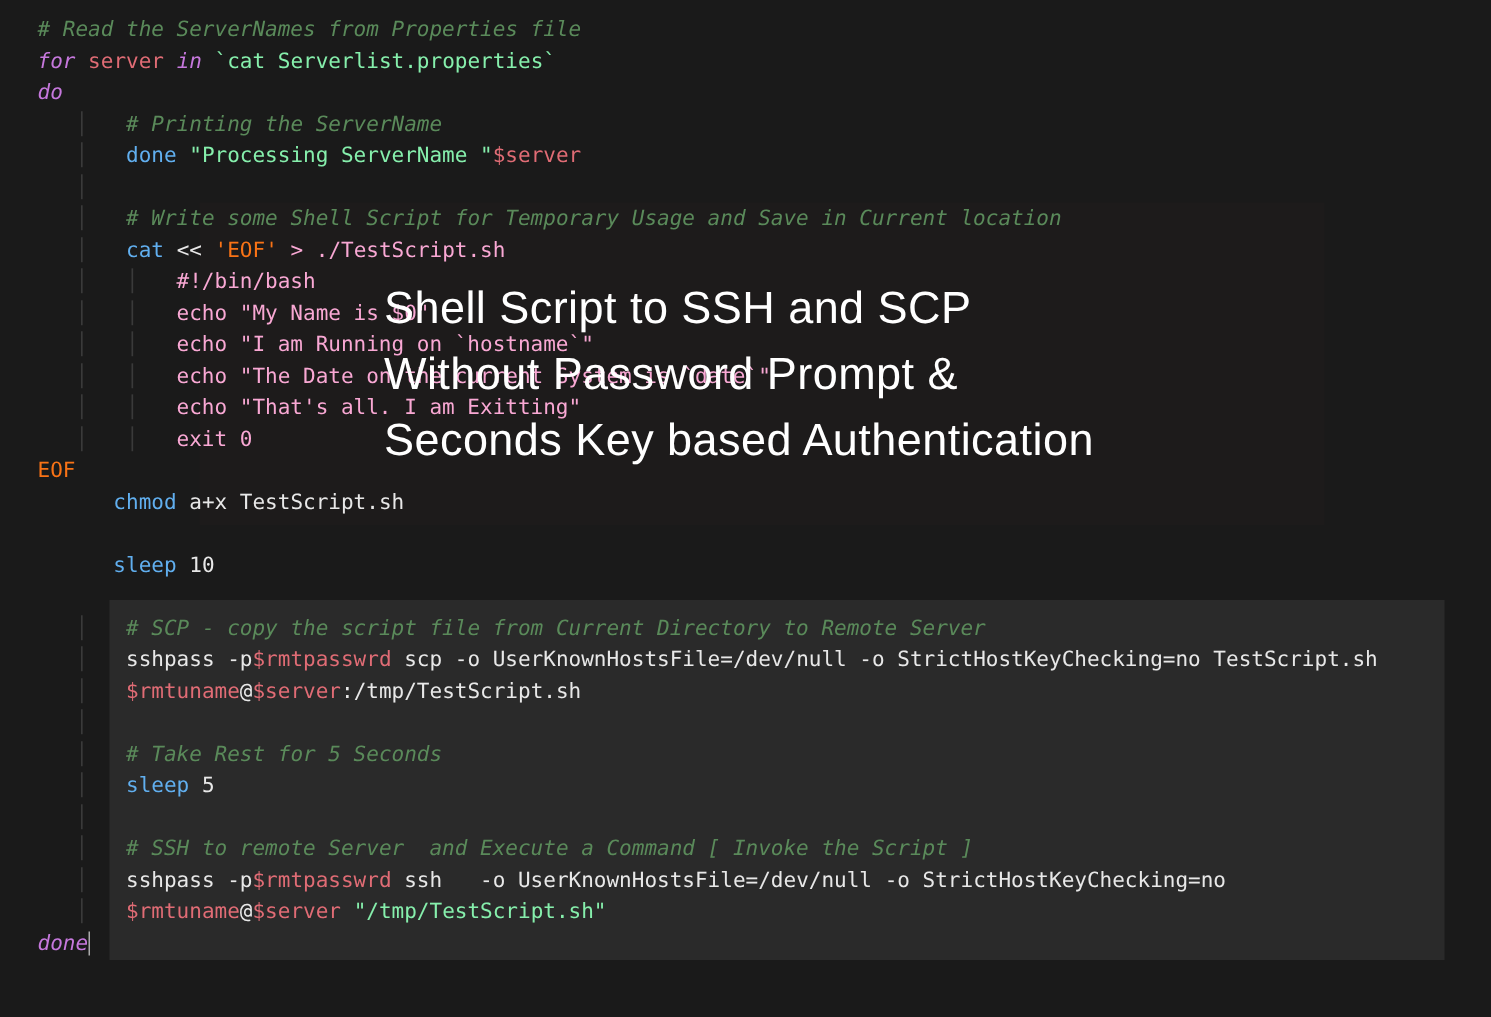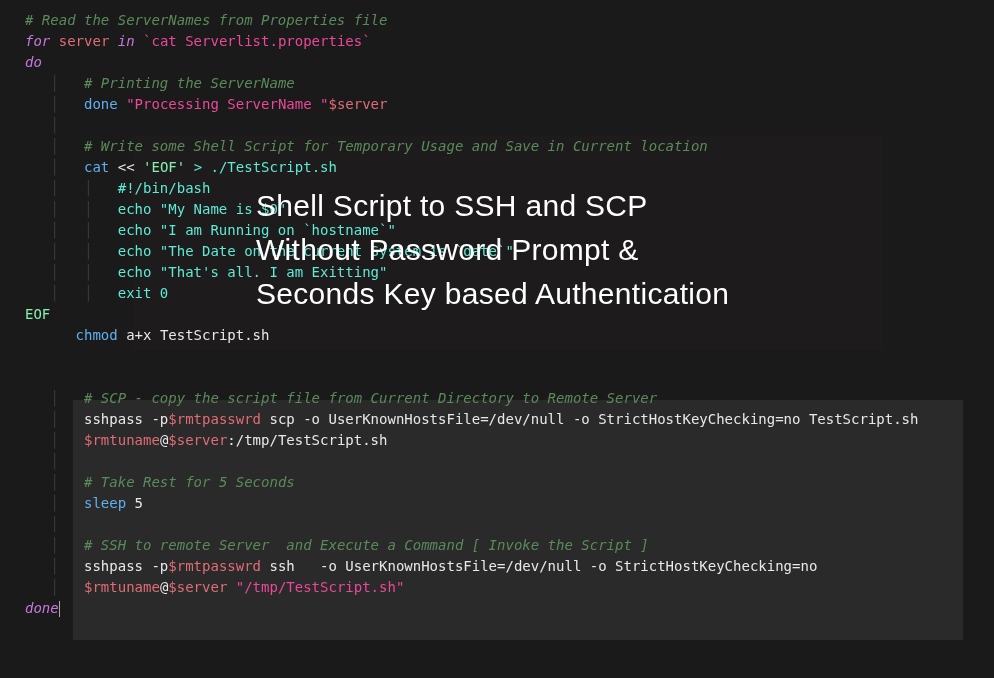--- a/index.html
+++ b/index.html
@@ -12,27 +12,27 @@
       width: 994px;
       height: 678px;
       overflow: hidden;
       position: relative;
       padding: 10px 0 10px 25px;
     }
     .line { white-space: pre; }
     .comment { color: #5a8a5a; font-style: italic; }
     .keyword { color: #c678dd; font-style: italic; }
     .var { color: #e06c75; }
-    .string { color: #ec4899; }
+    .string { color: #86efac; }
     .cmd { color: #61afef; }
     .white { color: #e8e8e8; }
     .varref { color: #e06c75; }
     .at { color: #e8e8e8; }
-    .heredoc { color: #86efac; }
-    .heredoc-body { color: #5eead4; }
+    .heredoc { color: #f97316; }
+    .heredoc-body { color: #f9a8d4; }
     .dim-block {
       background: rgba(35, 30, 30, 0.4);
       position: absolute;
       z-index: 1;
     }
     .highlight-block {
       background: #2a2a2a;
       position: absolute;
       z-index: 1;
     }
@@ -86,20 +86,21 @@
   <div class="line"><span class="guide">   │   </span><span class="cmd">cat</span> <span class="white">&lt;&lt;</span> <span class="heredoc">'EOF'</span> <span class="heredoc-body">&gt; ./TestScript.sh</span></div>
   <div class="line"><span class="guide">   │   │   </span><span class="heredoc-body">#!/bin/bash</span></div>
   <div class="line"><span class="guide">   │   │   </span><span class="heredoc-body">echo "My Name is $0"</span></div>
   <div class="line"><span class="guide">   │   │   </span><span class="heredoc-body">echo "I am Running on `hostname`"</span></div>
   <div class="line"><span class="guide">   │   │   </span><span class="heredoc-body">echo "The Date on the current System is `date`"</span></div>
   <div class="line"><span class="guide">   │   │   </span><span class="heredoc-body">echo "That's all. I am Exitting"</span></div>
   <div class="line"><span class="guide">   │   │   </span><span class="heredoc-body">exit 0</span></div>
   <div class="line pad1"><span class="heredoc">EOF</span></div>
   <div class="line"><span class="guide">      </span><span class="cmd">chmod</span> <span class="white">a+x TestScript.sh</span></div>
   <div class="line"><span class="guide">      </span></div>
+  <div class="line"><span class="guide">      </span><span class="cmd">sleep</span> <span class="white">10</span></div>
   <div class="line"><span class="guide">      </span></div>
   <div class="line"><span class="guide">   │   </span><span class="comment"># SCP - copy the script file from Current Directory to Remote Server</span></div>
   <div class="line"><span class="guide">   │   </span><span class="white">sshpass -p</span><span class="varref">$rmtpasswrd</span><span class="white"> scp -o UserKnownHostsFile=/dev/null -o StrictHostKeyChecking=no TestScript.sh</span></div>
   <div class="line"><span class="guide">   │   </span><span class="varref">$rmtuname</span><span class="at">@</span><span class="varref">$server</span><span class="white">:/tmp/TestScript.sh</span></div>
   <div class="line"><span class="guide">   │   </span></div>
   <div class="line"><span class="guide">   │   </span><span class="comment"># Take Rest for 5 Seconds</span></div>
   <div class="line"><span class="guide">   │   </span><span class="cmd">sleep</span> <span class="white">5</span></div>
   <div class="line"><span class="guide">   │   </span></div>
   <div class="line"><span class="guide">   │   </span><span class="comment"># SSH to remote Server  and Execute a Command [ Invoke the Script ]</span></div>
   <div class="line"><span class="guide">   │   </span><span class="white">sshpass -p</span><span class="varref">$rmtpasswrd</span><span class="white"> ssh   -o UserKnownHostsFile=/dev/null -o StrictHostKeyChecking=no</span></div>

